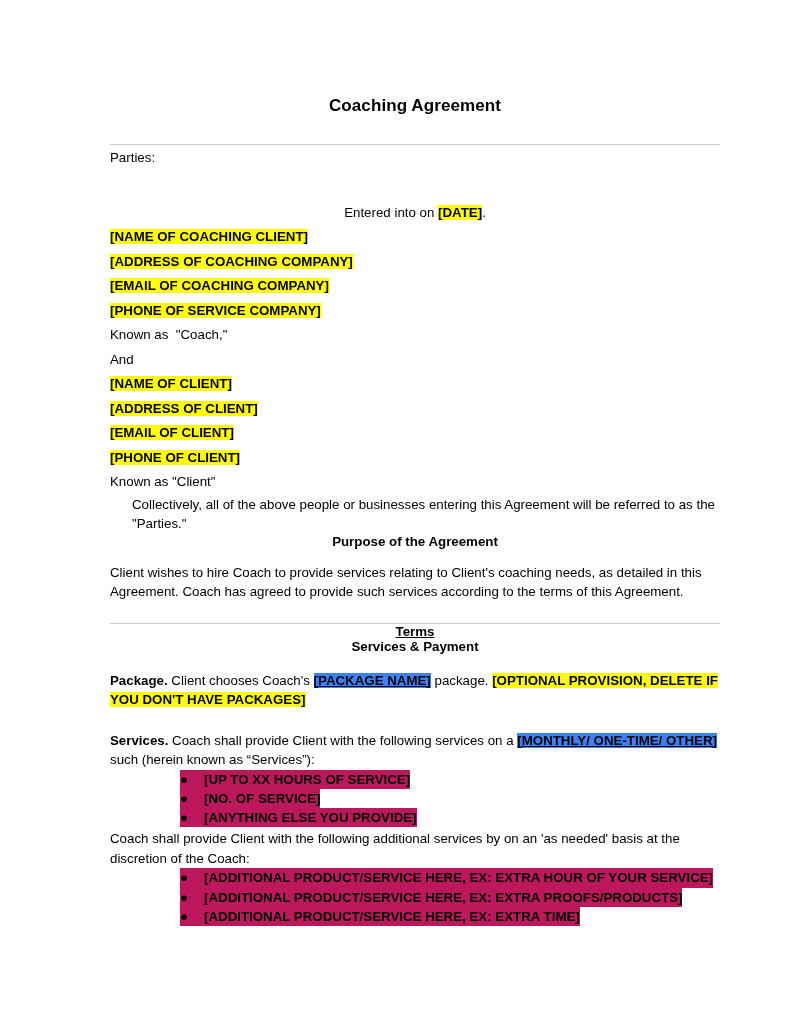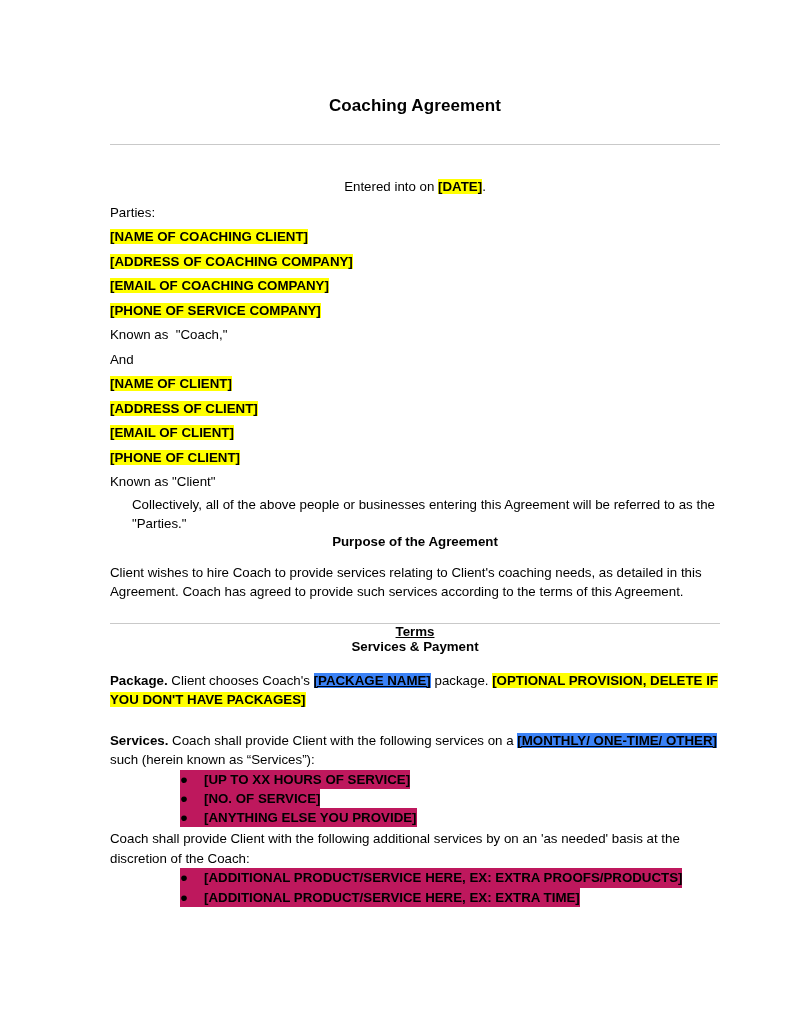--- a/index.html
+++ b/index.html
@@ -129,23 +129,23 @@
 </head>
 <body>
 
 <div class="page">
   <div class="content">
 
     <h1 class="doc-title">Coaching Agreement</h1>
 
     <hr class="rule rule-top">
 
+    <p class="line sp-parties">Parties:</p>
+
     <p class="line center sp-entered"><span>Entered into on </span><span class="hl">[DATE]</span><span>.</span></p>
-
-    <p class="line sp-parties">Parties:</p>
 
     <p class="line"><span class="hl">[NAME OF COACHING CLIENT]</span></p>
     <p class="line"><span class="hl">[ADDRESS OF COACHING COMPANY]</span></p>
     <p class="line"><span class="hl">[EMAIL OF COACHING COMPANY]</span></p>
     <p class="line"><span class="hl">[PHONE OF SERVICE COMPANY]</span></p>
 
     <p class="line">Known as  "Coach,"</p>
 
     <p class="line">And</p>
 
@@ -174,18 +174,19 @@
 
     <ul class="bullets">
       <li><span class="bullet-row"><span class="dot">●</span><span>[UP TO XX HOURS OF SERVICE]</span></span></li>
       <li><span class="bullet-row"><span class="dot">●</span><span>[NO. OF SERVICE]</span></span></li>
       <li><span class="bullet-row"><span class="dot">●</span><span>[ANYTHING ELSE YOU PROVIDE]</span></span></li>
     </ul>
 
     <p class="para sp-addl">Coach shall provide Client with the following additional services by on an 'as needed' basis at the discretion of the Coach:</p>
 
     <ul class="bullets">
+      <li><span class="bullet-row"><span class="dot">●</span><span>[ADDITIONAL PRODUCT/SERVICE HERE, EX: EXTRA HOUR OF YOUR SERVICE]</span></span></li>
       <li><span class="bullet-row"><span class="dot">●</span><span>[ADDITIONAL PRODUCT/SERVICE HERE, EX: EXTRA PROOFS/PRODUCTS]</span></span></li>
       <li><span class="bullet-row"><span class="dot">●</span><span>[ADDITIONAL PRODUCT/SERVICE HERE, EX: EXTRA TIME]</span></span></li>
     </ul>
 
   </div>
 </div>
 
 </body></html>

